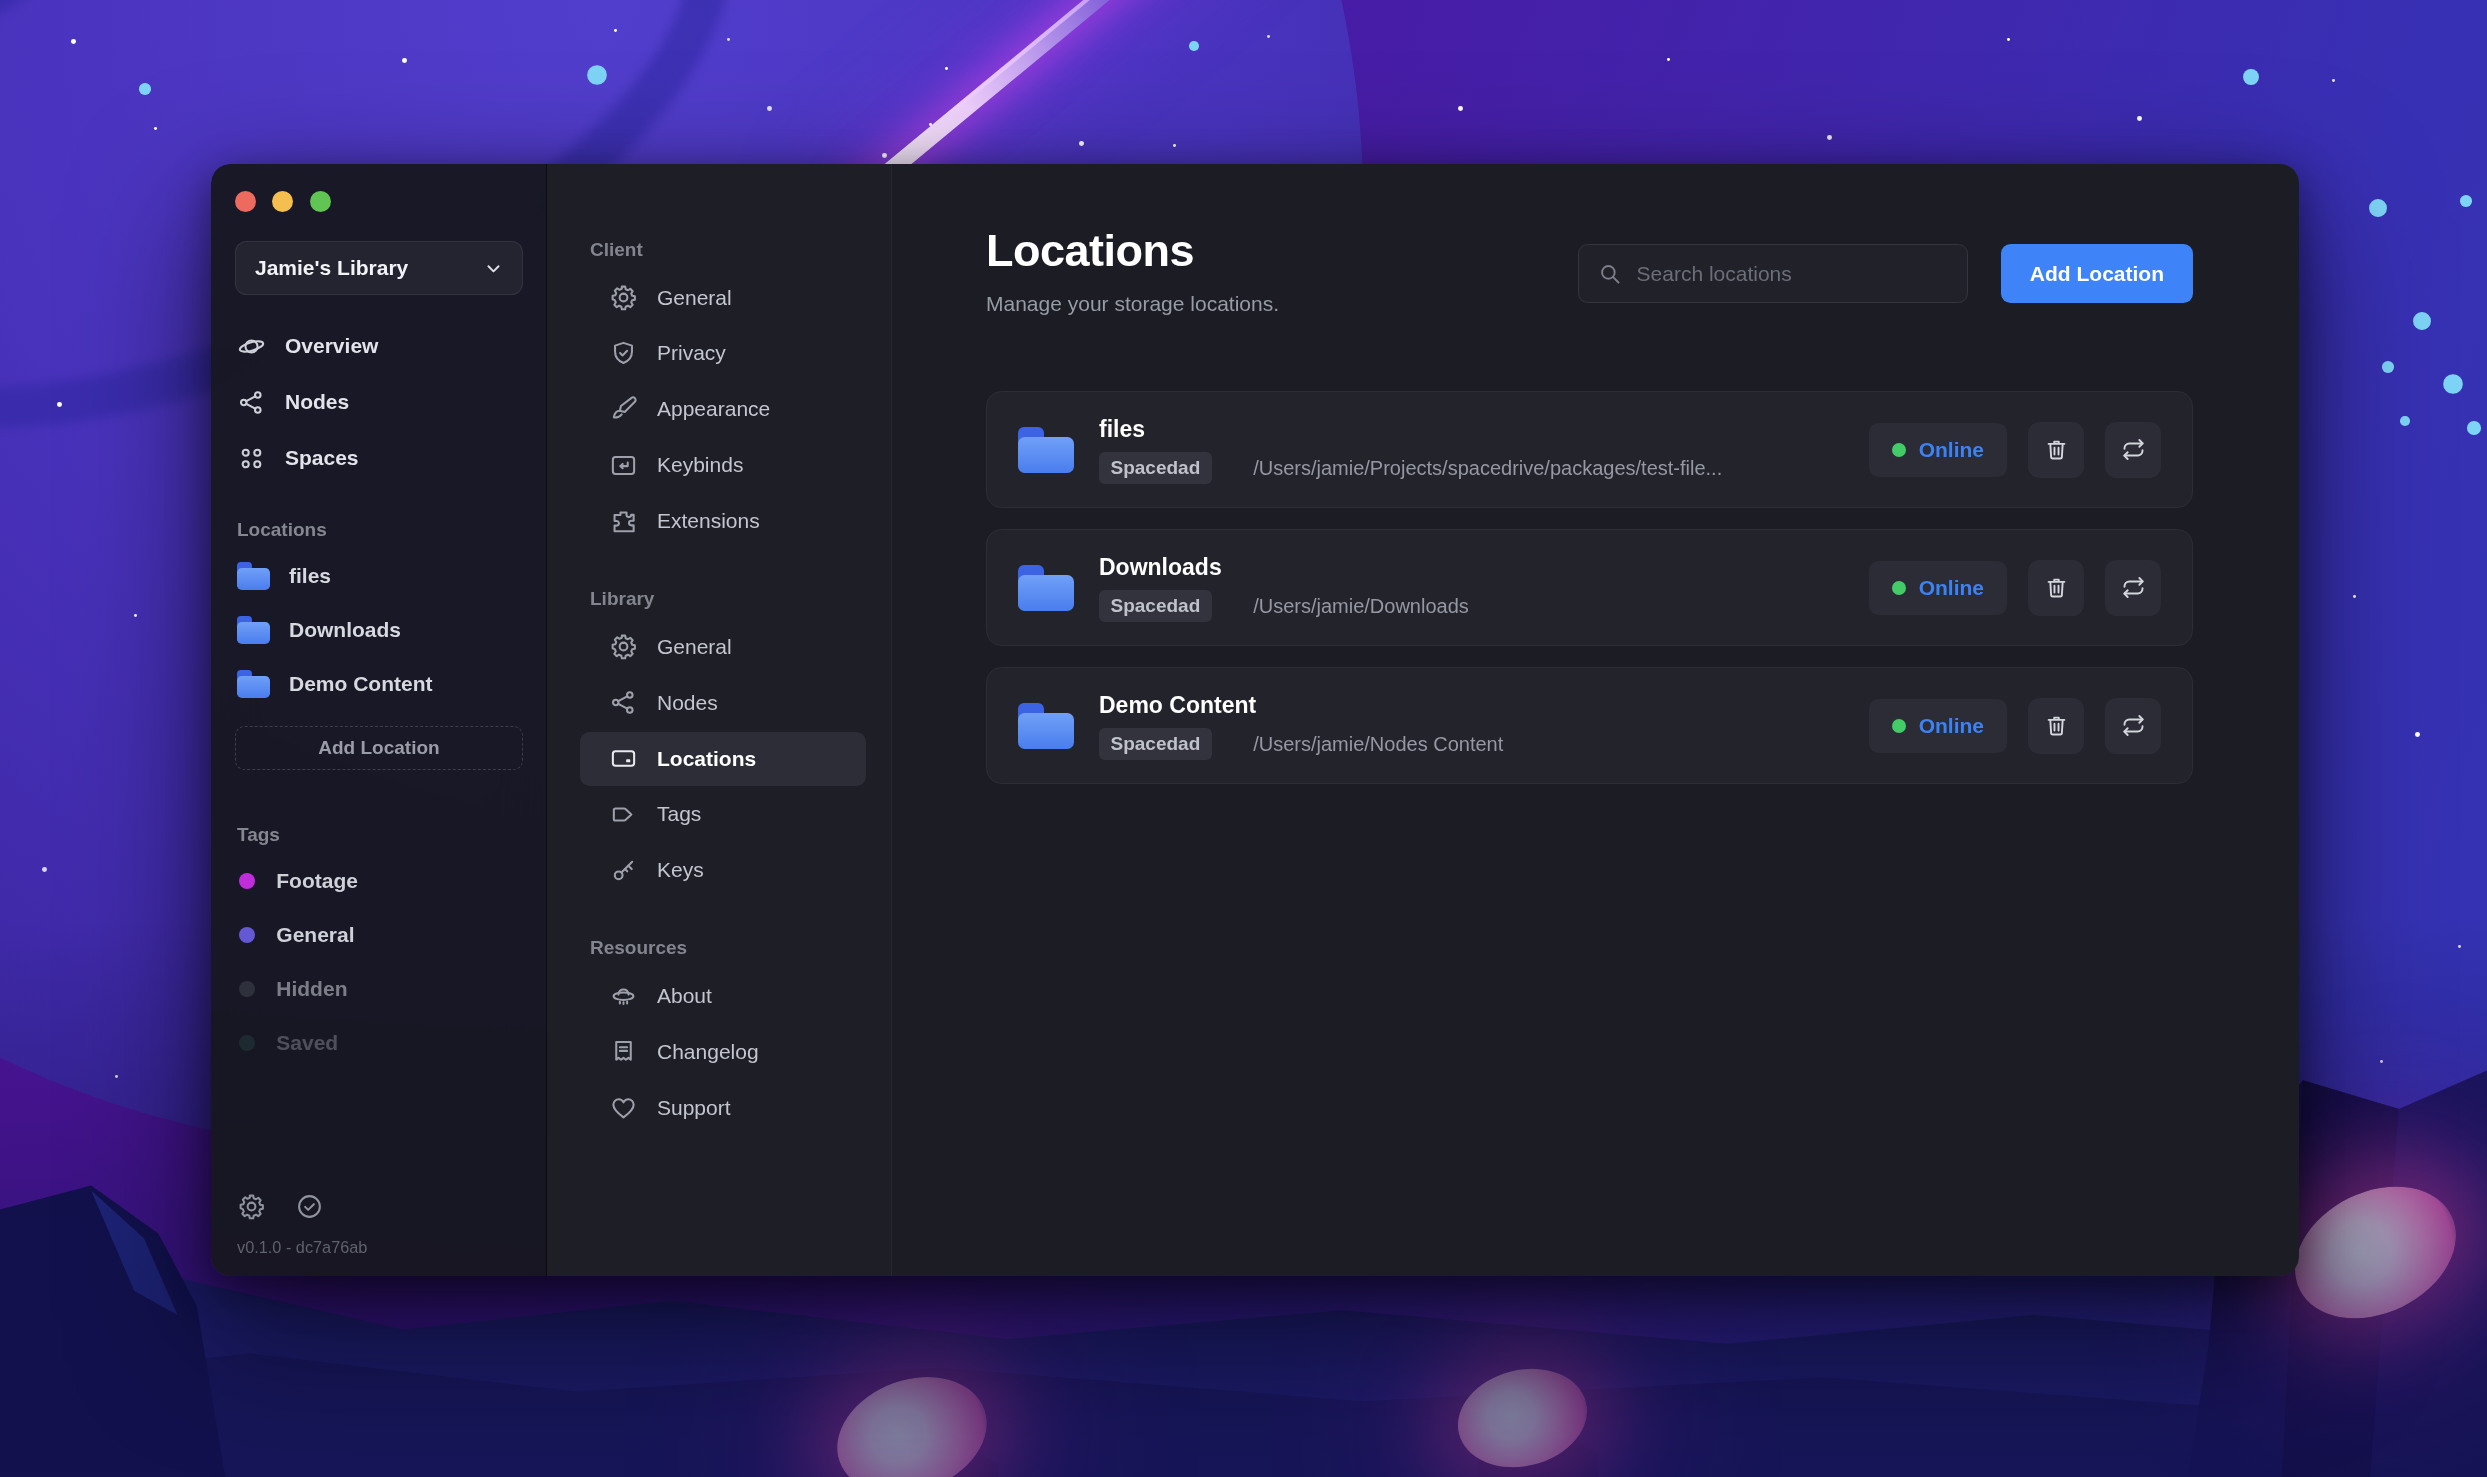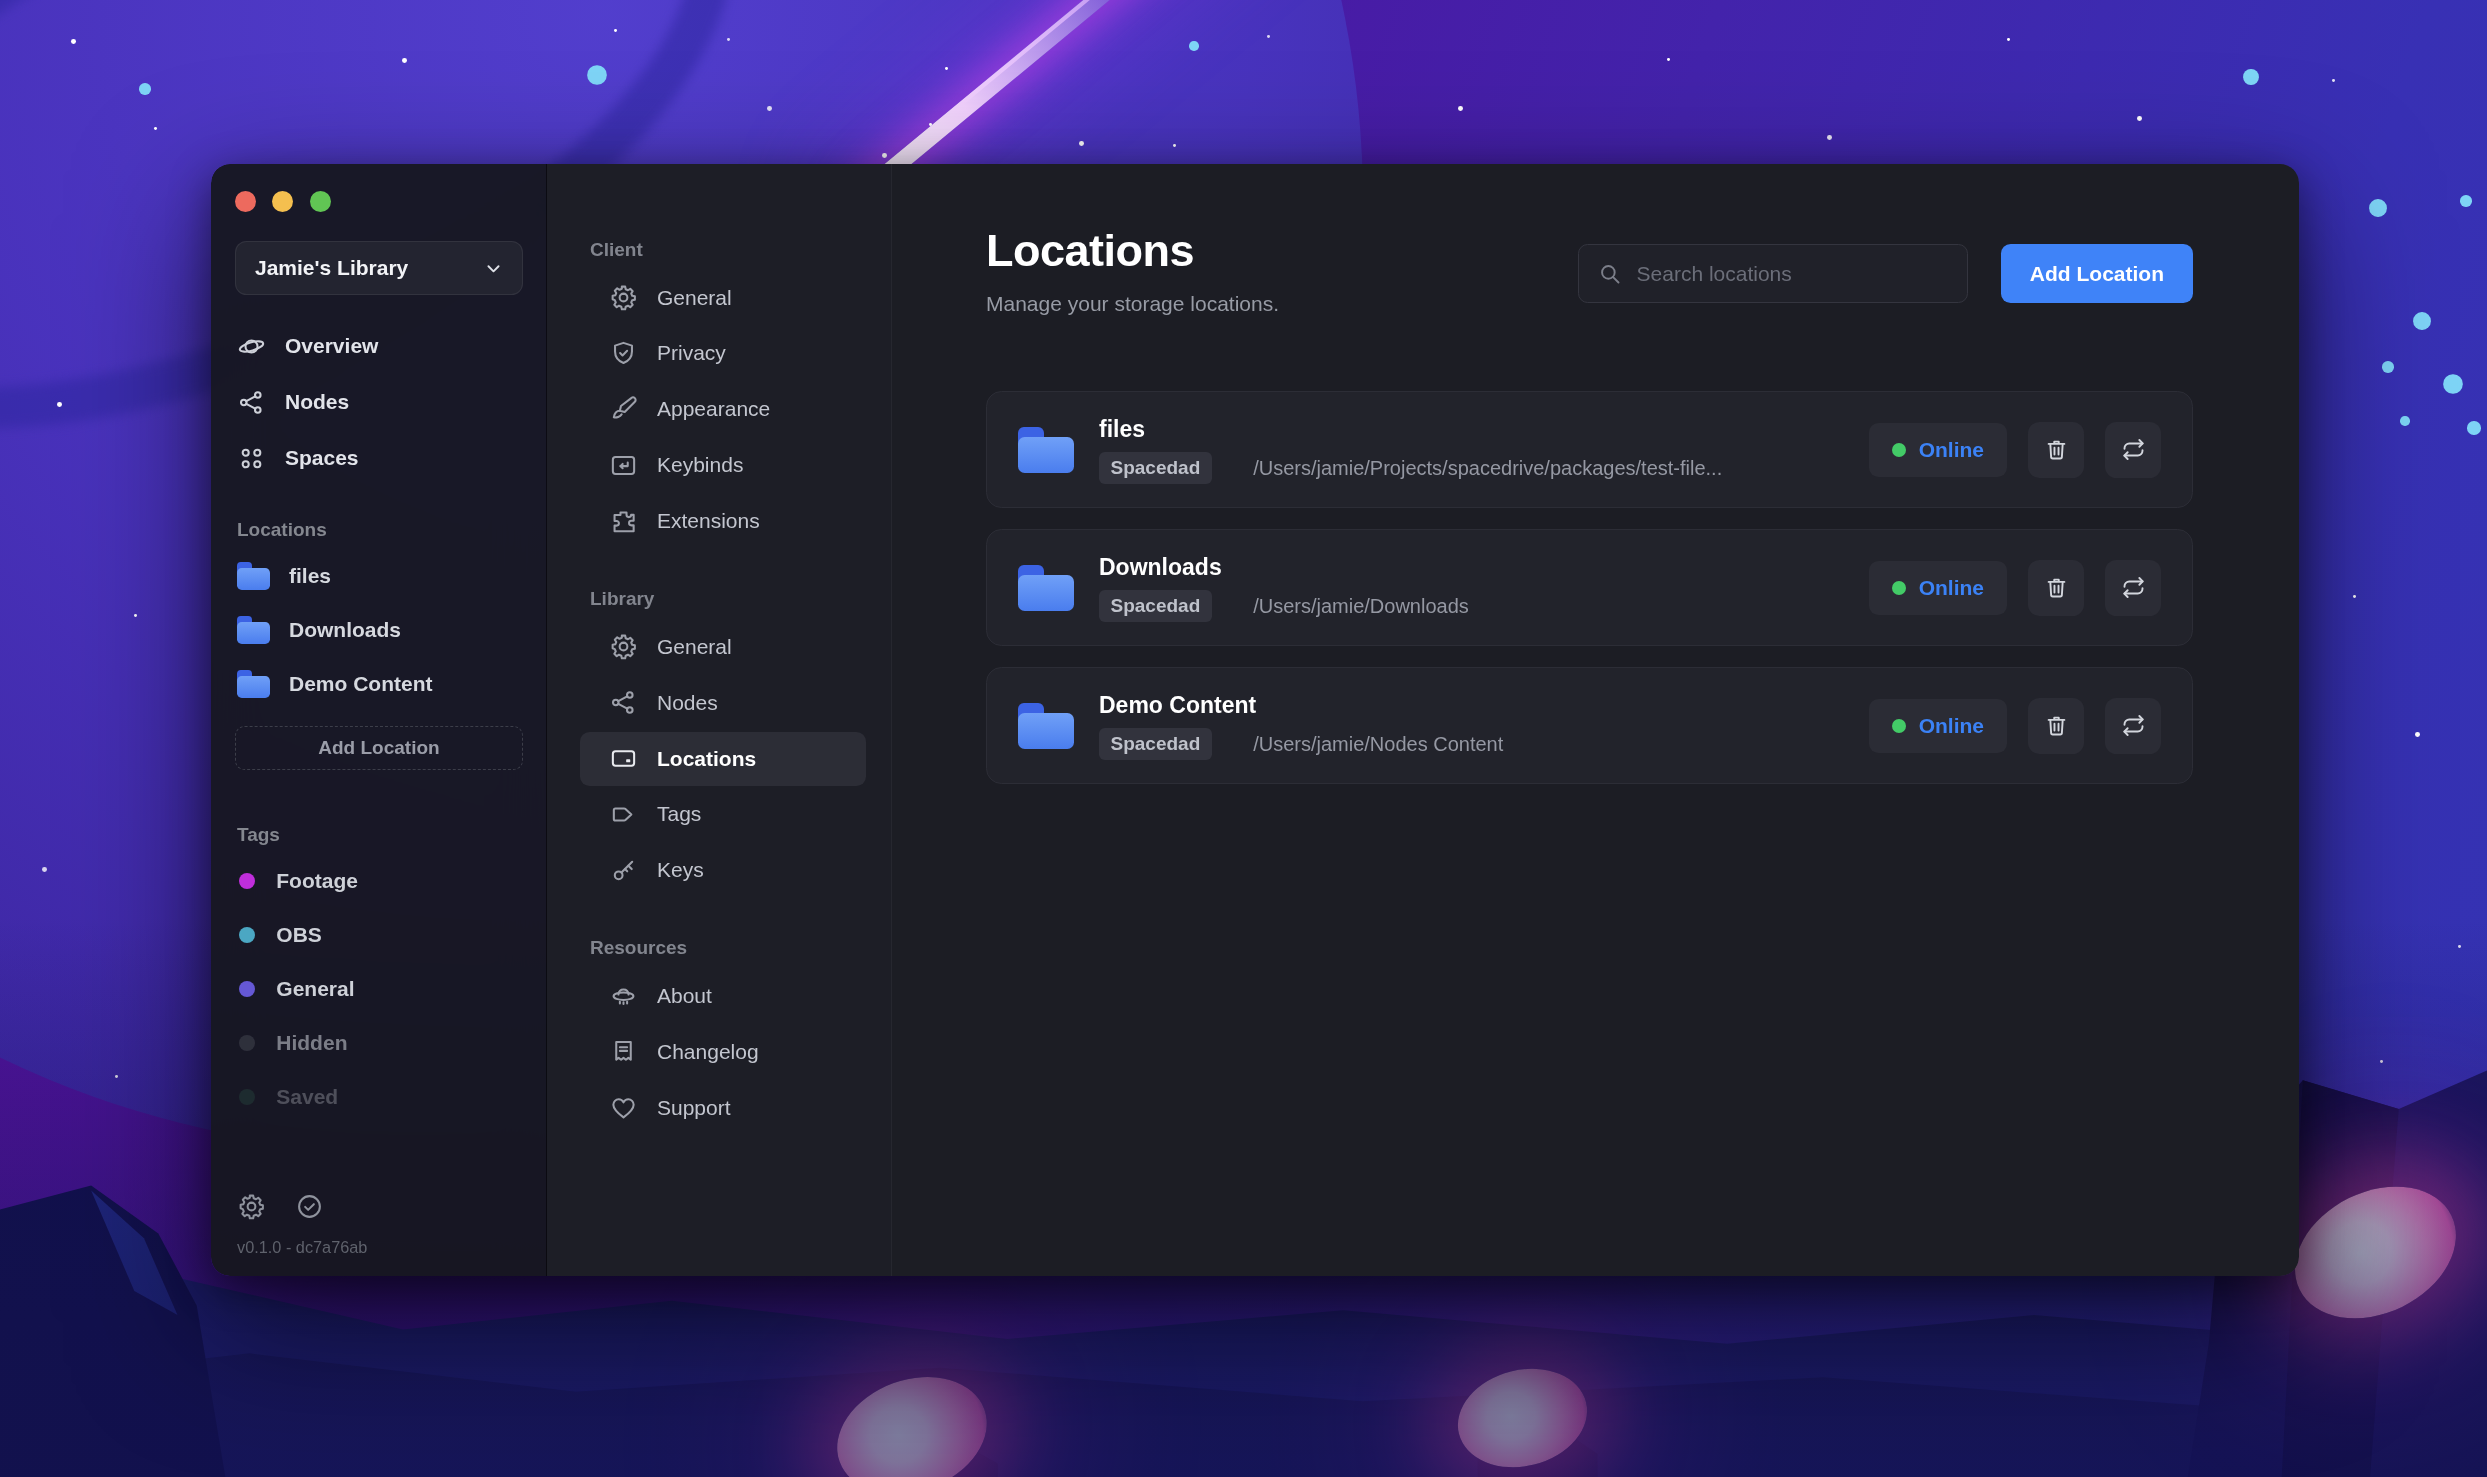--- a/index.html
+++ b/index.html
@@ -233,24 +233,20 @@
       <span class="txt">Demo Content</span>
     </div>
     <button class="add-loc-dashed">Add Location</button>
 
     <div class="sec-label tags-l">Tags</div>
     <div class="tag-item">
       <span class="tag-dot" style="background-color: rgb(192, 46, 219);"></span>
       <span class="txt">Footage</span>
     </div>
     <div class="tag-item">
-      <span class="tag-dot" style="background-color: rgb(75, 167, 195);"></span>
-      <span class="txt">OBS</span>
-    </div>
-    <div class="tag-item">
       <span class="tag-dot" style="background-color: rgb(101, 88, 213);"></span>
       <span class="txt">General</span>
     </div>
     <div class="tag-item dim1">
       <span class="tag-dot" style="background-color: rgb(67, 69, 79);"></span>
       <span class="txt">Hidden</span>
     </div>
     <div class="tag-item dim2">
       <span class="tag-dot" style="background-color: rgb(46, 90, 74);"></span>
       <span class="txt">Saved</span>

